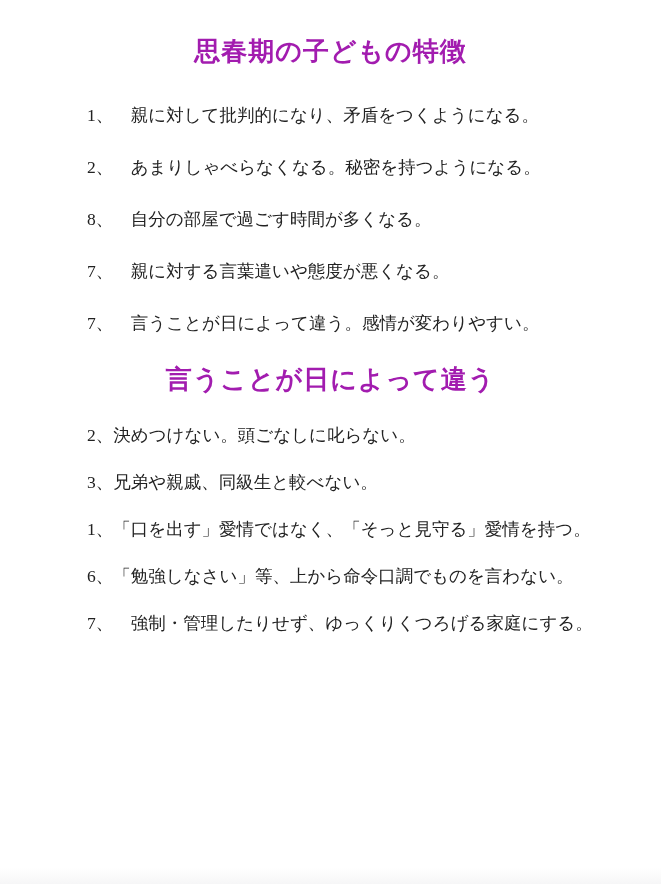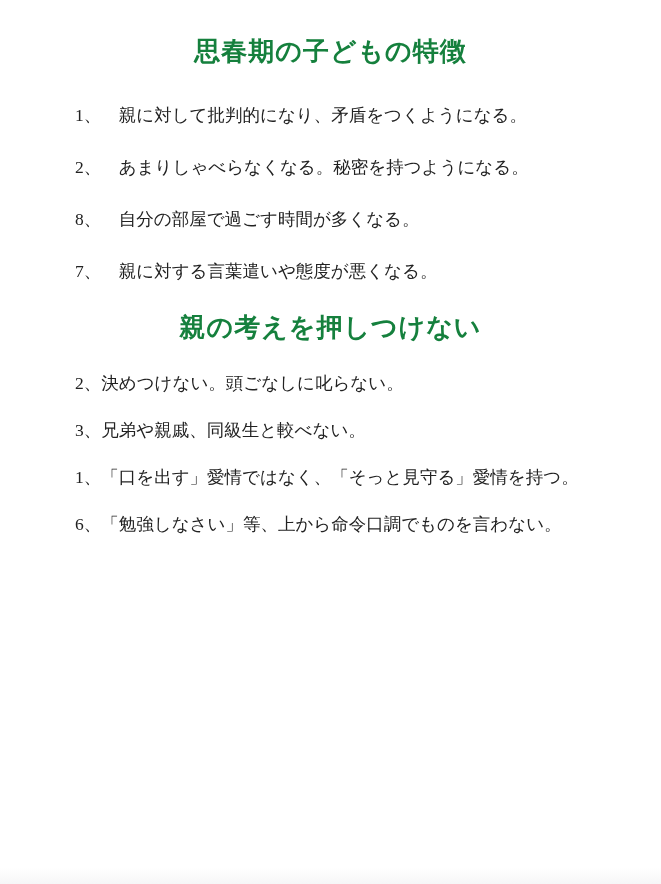--- a/index.html
+++ b/index.html
@@ -16,31 +16,31 @@
     font-family: "Liberation Serif", "DejaVu Serif", serif;
     color: #1f1f1f;
   }
   .title {
     margin: 0;
     text-align: center;
     font-family: "Liberation Sans", "DejaVu Sans", sans-serif;
     font-weight: 700;
     font-size: 26px;
     line-height: 30px;
-    color: #15803d;
+    color: #a21caf;
     letter-spacing: 1px;
   }
   .title-1 {
     padding-top: 36px;
   }
   .title-2 {
     margin-top: 20px;
   }
   .list {
-    margin: 0;
+    margin: 12px;
     padding: 0 30px 0 75px;
   }
   .item {
     margin: 0;
     font-size: 17.5px;
     line-height: 22px;
     white-space: nowrap;
     color: #222222;
   }
   .list-1 {
@@ -69,26 +69,28 @@
 
 <div class="page">
 
   <h1 class="title title-1">思春期の子どもの特徴</h1>
 
   <div class="list list-1">
     <p class="item">1、　親に対して批判的になり、矛盾をつくようになる。</p>
     <p class="item">2、　あまりしゃべらなくなる。秘密を持つようになる。</p>
     <p class="item">8、　自分の部屋で過ごす時間が多くなる。</p>
     <p class="item">7、　親に対する言葉遣いや態度が悪くなる。</p>
+    <p class="item">7、　言うことが日によって違う。感情が変わりやすい。</p>
   </div>
 
-  <h1 class="title title-2">親の考えを押しつけない</h1>
+  <h1 class="title title-2">言うことが日によって違う</h1>
 
   <div class="list list-2">
     <p class="item">2、決めつけない。頭ごなしに叱らない。</p>
     <p class="item">3、兄弟や親戚、同級生と較べない。</p>
     <p class="item">1、「口を出す」愛情ではなく、「そっと見守る」愛情を持つ。</p>
     <p class="item">6、「勉強しなさい」等、上から命令口調でものを言わない。</p>
+    <p class="item">7、　強制・管理したりせず、ゆっくりくつろげる家庭にする。</p>
   </div>
 
   <div class="bottom-shade"></div>
 
 </div>
 
 </body></html>

